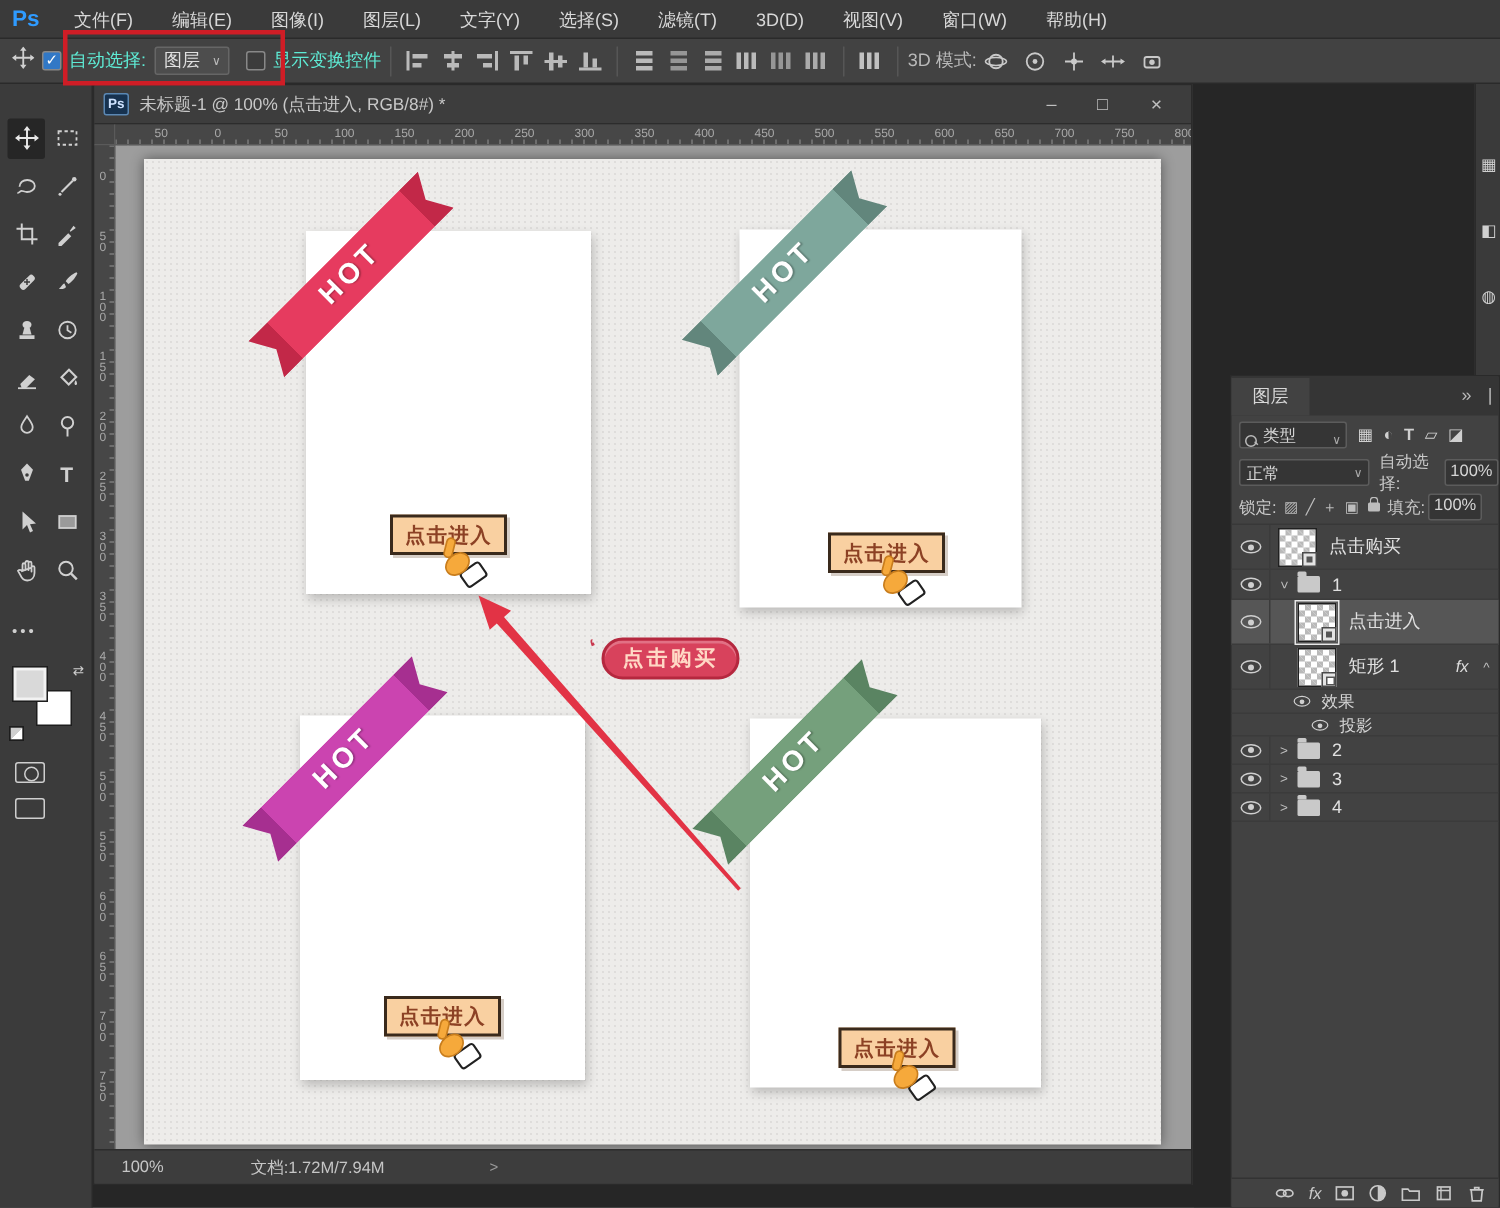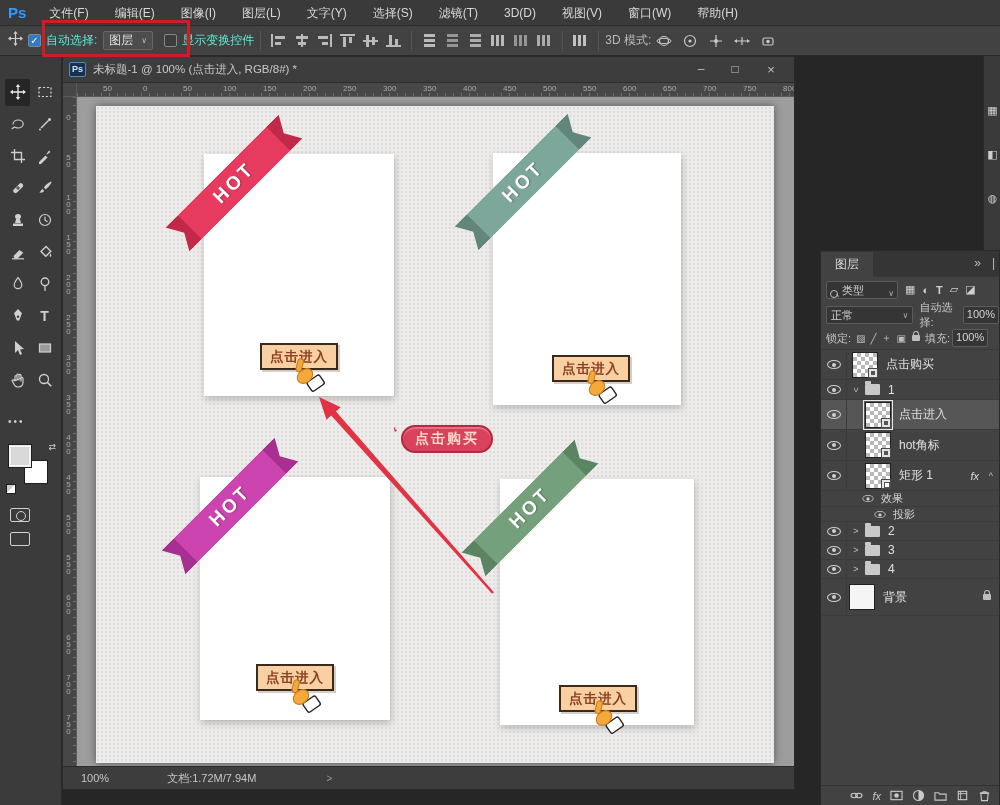--- a/index.html
+++ b/index.html
@@ -609,29 +609,20 @@
       <div class="lrow sel" style="height:30px">
         <span class="eye-col">
             <span class="eye"></span>
           </span>
         <span class="thumb sel-th" style="margin-left:18px">
             <span class="badge so"></span>
           </span>
         <span class="lname">点击进入</span>
       </div>
 
-      <div class="lrow" style="height:31px">
-        <span class="eye-col">
-            <span class="eye"></span>
-          </span>
-        <span class="thumb" style="margin-left:18px">
-            <span class="badge so"></span>
-          </span>
-        <span class="lname">hot角标</span>
-      </div>
 
       <div class="lrow" style="height:30px">
         <span class="eye-col">
             <span class="eye"></span>
           </span>
         <span class="thumb" style="margin-left:18px">
             <span class="badge sh"></span>
           </span>
         <span class="lname">矩形 1</span>
         <span class="fx-badge">fx</span>
@@ -668,28 +659,20 @@
 
       <div class="lrow" style="height:19px">
         <span class="eye-col">
             <span class="eye"></span>
           </span>
         <span class="chev-grp">&gt;</span>
         <span class="folder"></span>
         <span class="lname">4</span>
       </div>
 
-      <div class="lrow" style="height:37px">
-        <span class="eye-col">
-            <span class="eye"></span>
-          </span>
-        <span class="thumb white-th" style="margin-left:2px"></span>
-        <span class="lname">背景</span>
-        <span class="padlock row-lock"></span>
-      </div>
     </div>
 
     <div id="lp-bottom">
       <svg viewBox="0 0 14 14">
           <ellipse cx="4.5" cy="7" rx="3.4" ry="2.4" fill="none" stroke="#c9c9c9" stroke-width="1.2"></ellipse>
           <ellipse cx="9.5" cy="7" rx="3.4" ry="2.4" fill="none" stroke="#c9c9c9" stroke-width="1.2"></ellipse>
         </svg>
       <span class="fx-txt">fx</span>
       <svg viewBox="0 0 14 14">
           <rect x="1" y="2.5" width="12" height="9" fill="none" stroke="#c9c9c9" stroke-width="1.2"></rect>

